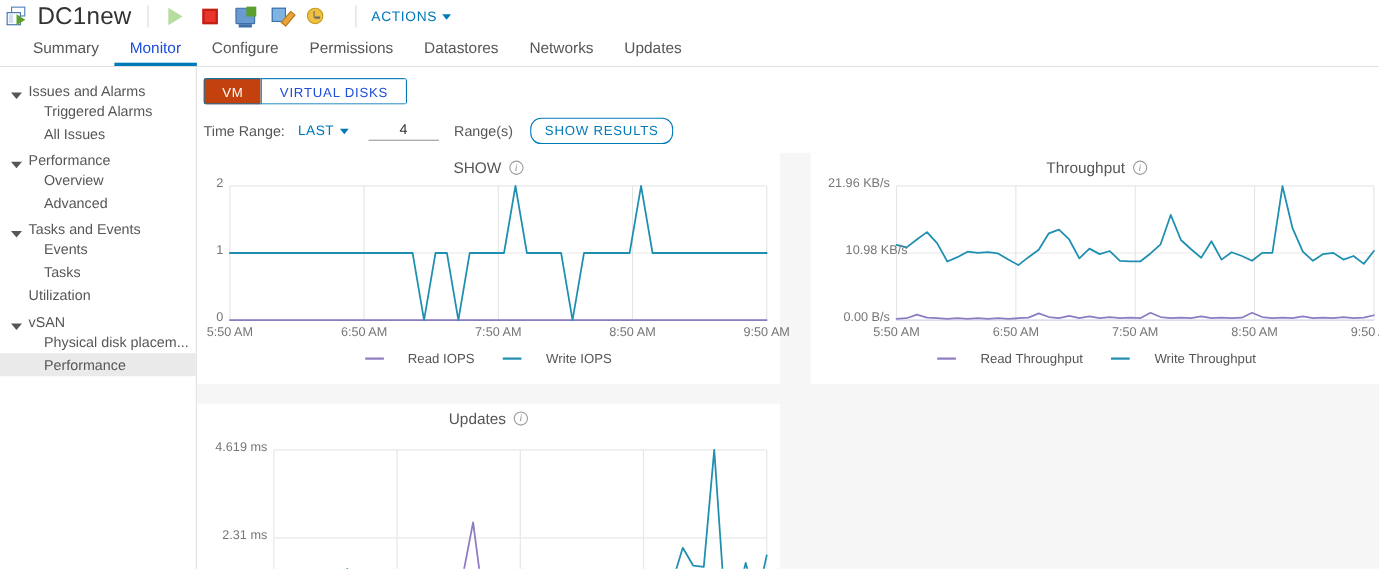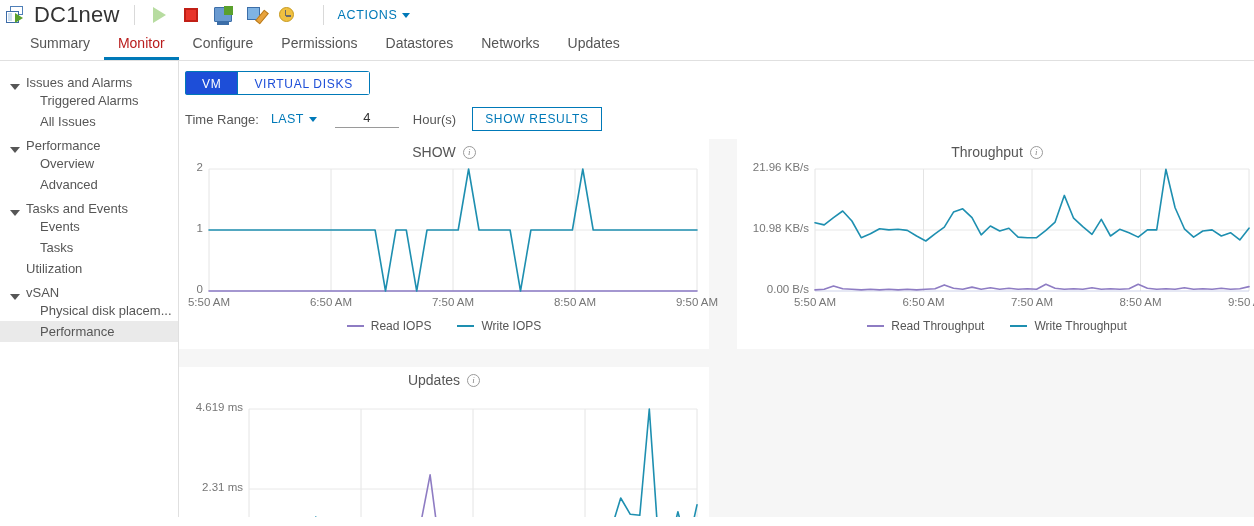--- a/index.html
+++ b/index.html
@@ -43,70 +43,70 @@
     display:flex; align-items:center; gap:5px;
   }
   .caret-d { width:0;height:0;border-left:4px solid transparent;border-right:4px solid transparent;border-top:5px solid #0079b8; }
 
   
   .navtabs { height: 30px; display: flex; align-items: flex-end; padding-left: 16px; }
   .navtab {
     padding: 0 14px 7px 14px; font-size: 14px; color: #565656; cursor: pointer;
     border-bottom: 3px solid transparent; line-height: 1;
   }
-  .navtab.active { color: #b91c1c; border-bottom-color: #0079b8; }
+  .navtab.active { color: #1d4ed8; border-bottom-color: #0079b8; }
   .hrule { height: 1px; background: #e0e0e0; }
 
   
   .body { display: flex; height: 456px; }
   .sidebar { width: 179px; background: #fff; border-right: 1px solid #e0e0e0; padding-top: 8px; flex: 0 0 179px; }
   .nav-group { display:flex; align-items:flex-end; height: 21px; padding-left: 10px; cursor:pointer; }
   .tw { width:0;height:0;border-left:5px solid transparent;border-right:5px solid transparent;border-top:6px solid #565656; margin-right:6px; flex:0 0 auto;}
   .nav-group span, .nav-leaf span { font-size: 13px; color: #565656; white-space: nowrap; }
   .nav-leaf { height: 21px; display:flex; align-items:center; padding-left: 40px; cursor:pointer; }
   .nav-leaf.plain { padding-left: 26px; }
   .nav-leaf.selected { background: #eaeaea; }
 
   
   .main { flex: 1; background: #f6f6f6; position: relative; overflow: hidden; }
   .toolbar { background:#fff; padding: 10px 0 8px 6px; }
   .seg { display: inline-flex; border-radius: 3px; overflow: hidden; }
   .seg > div {
     height: 24px; line-height: 24px; padding: 0 16px; font-size: 12px; letter-spacing: .7px;
     border: 1px solid #0079b8; cursor: pointer; text-transform: uppercase;
   }
-  .seg .on { background: #1d4ed8; color: #fff; border-right: none; }
+  .seg .on { background: #c2410c; color: #fff; border-right: none; }
   .seg .off { background: #fff; color: #1d4ed8; }
   .trow { display:flex; align-items:center; margin-top: 12px; font-size: 13px; }
   .trow .lbl { color: #565656; }
   .sel { color:#0079b8; margin-left: 12px; display:flex; align-items:center; gap:5px; cursor:pointer; font-size:12.5px; letter-spacing:.4px;}
   .numin {
     width: 64px; margin-left: 18px; border: none; border-bottom: 1px solid #9a9a9a;
     text-align: center; font-size: 13px; color: #333; background: transparent; outline: none;
     font-family: "Liberation Sans", sans-serif; padding-bottom: 2px;
   }
   .hrs { margin-left: 14px; color:#565656; }
   .showbtn {
     margin-left: 16px; height: 24px; line-height: 22px; padding: 0 12px;
-    border: 1px solid #0079b8; color: #0079b8; background: #fff; border-radius: 0;
+    border: 1px solid #0079b8; color: #0079b8; background: #fff; border-radius: 10px;
     font-size: 12px; letter-spacing: .7px; cursor: pointer; text-transform: uppercase;
     font-family: "Liberation Sans", sans-serif;
   }
 
   
   .cards { position: relative; }
   .card { position: absolute; background: #fff; }
   .card-title { text-align: center; font-size: 14px; color: #565656; padding-top: 5px; display:flex; align-items:center; justify-content:center; gap:7px;}
   .info-ic { width: 13px; height: 13px; border: 1px solid #9a9a9a; border-radius: 50%;
     font-size: 9px; line-height: 11px; text-align: center; color: #8a8a8a; font-style: italic;
     font-family: "Liberation Serif", serif; cursor: pointer; }
   .plot { position: relative; }
   .axlbl { position: absolute; font-size: 11.5px; color: #767676; white-space: nowrap; }
   .legend { display: flex; justify-content: center; gap: 26px; font-size: 12px; color: #565656; }
-  .lg { display: flex; align-items: center; gap: 7px; }
+  .lg { display: flex; align-items: center; gap: 22px; }
   .lgline { width: 17px; height: 2px; display:block; }
 </style>
 </head>
 <body>
 
 <div id="app">
 
   <div class="objheader">
     <div class="vm-icon">
       <div class="r1"></div>
@@ -203,21 +203,21 @@
           <div class="on">VM</div>
           <div class="off">VIRTUAL DISKS</div>
         </div>
         <div class="trow">
           <span class="lbl">Time Range:</span>
           <span class="sel">
             <span>LAST</span>
             <span class="caret-d"></span>
           </span>
           <input class="numin" value="4" style="">
-          <span class="hrs">Hour(s)</span>
+          <span class="hrs">Range(s)</span>
           <button class="showbtn">SHOW RESULTS</button>
         </div>
       </div>
 
       <div class="cards" id="cards">
           <div class="card" style="left: 0px; top: 0px; width: 530px; height: 210px;">
             <div class="card-title">
               <span>SHOW</span>
               <span class="info-ic">i</span>
             </div>
@@ -267,21 +267,21 @@
                 <line x1="325.5" y1="0" x2="325.5" y2="122" stroke="#e4e4e4" stroke-width="1"></line>
                 <line x1="434" y1="0" x2="434" y2="122" stroke="#e4e4e4" stroke-width="1"></line>
                 <line x1="0" y1="122" x2="434" y2="122" stroke="#cdd2ea" stroke-width="1"></line>
                 <line x1="0" y1="61" x2="434" y2="61" stroke="#e8e8e8" stroke-width="1"></line>
                 <line x1="0" y1="0" x2="434" y2="0" stroke="#e8e8e8" stroke-width="1"></line>
                 <polyline points="0.0,120.9 9.2,120.3 18.5,117.0 27.7,119.8 36.9,120.3 46.2,120.9 55.4,120.3 64.6,120.9 73.9,120.3 83.1,120.9 92.3,120.3 101.6,120.9 110.8,120.3 120.0,119.8 129.3,115.9 138.5,119.2 147.7,120.3 157.0,118.1 166.2,120.3 175.4,118.7 184.7,120.3 193.9,119.2 203.1,120.3 212.4,119.8 221.6,120.3 230.9,115.3 240.1,119.2 249.3,120.3 258.6,119.8 267.8,120.3 277.0,118.7 286.3,120.3 295.5,119.8 304.7,120.3 314.0,119.8 323.2,115.3 332.4,119.2 341.7,120.3 350.9,119.8 360.1,120.3 369.4,118.7 378.6,120.3 387.8,119.8 397.1,120.3 406.3,119.2 415.5,120.3 424.8,119.8 434.0,117.6" fill="none" stroke="#8e7cc3" stroke-width="1.6" stroke-linejoin="round" stroke-linecap="round" vector-effect="non-scaling-stroke"></polyline>
                 <polyline points="0.0,53.7 9.2,55.9 18.5,48.7 27.7,42.0 36.9,52.0 46.2,68.7 55.4,64.8 64.6,59.8 73.9,60.9 83.1,60.3 92.3,61.4 101.6,67.0 110.8,72.0 120.0,64.8 129.3,58.1 138.5,43.1 147.7,39.8 157.0,48.7 166.2,65.9 175.4,57.0 184.7,62.0 193.9,59.2 203.1,68.1 212.4,68.7 221.6,68.7 230.9,61.4 240.1,53.1 249.3,26.4 258.6,49.2 267.8,57.6 277.0,65.3 286.3,50.3 295.5,67.0 304.7,60.3 314.0,63.7 323.2,68.1 332.4,60.9 341.7,60.9 350.9,0.3 360.1,38.7 369.4,59.8 378.6,68.1 387.8,62.0 397.1,60.9 406.3,67.0 415.5,63.7 424.8,70.9 434.0,59.2" fill="none" stroke="#1e8fb0" stroke-width="1.6" stroke-linejoin="round" stroke-linecap="round" vector-effect="non-scaling-stroke"></polyline>
               </svg>
             </div>
             <div class="axlbl" style="right: 448px; top: 144px; text-align: right;">0.00 B/s</div>
-            <div class="axlbl" style="right: 448px; top: 83px; text-align: right;">10.98 KB/s</div>
+            <div class="axlbl" style="right: 432px; top: 83px; text-align: right;">10.98 KB/s</div>
             <div class="axlbl" style="right: 448px; top: 22px; text-align: right;">21.96 KB/s</div>
             <div class="axlbl" style="left: 48px; top: 157px; width: 60px; text-align: center;">5:50 AM</div>
             <div class="axlbl" style="left: 156.5px; top: 157px; width: 60px; text-align: center;">6:50 AM</div>
             <div class="axlbl" style="left: 265px; top: 157px; width: 60px; text-align: center;">7:50 AM</div>
             <div class="axlbl" style="left: 373.5px; top: 157px; width: 60px; text-align: center;">8:50 AM</div>
             <div class="axlbl" style="left: 482px; top: 157px; width: 60px; text-align: center;">9:50 AM</div>
             <div class="legend" style="position: absolute; left: 0px; top: 180px; width: 520px;">
               <div class="lg">
                 <span class="lgline" style="background: rgb(142, 124, 195);"></span>
                 <span>Read Throughput</span>

